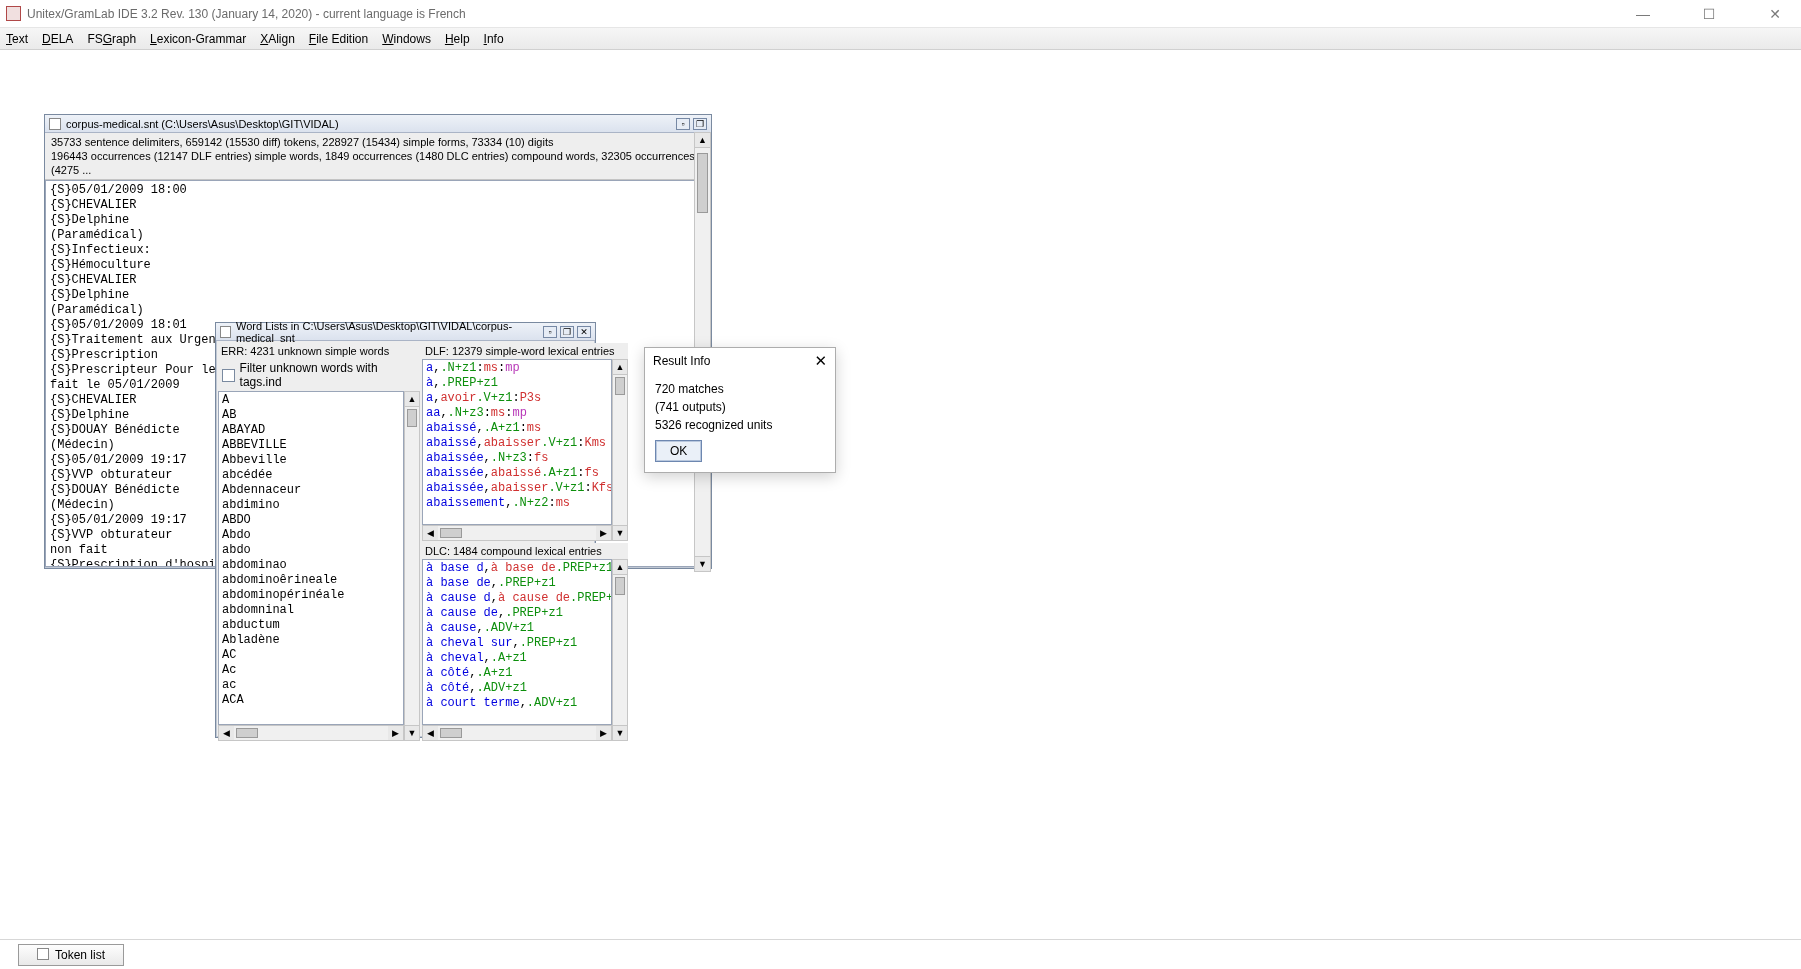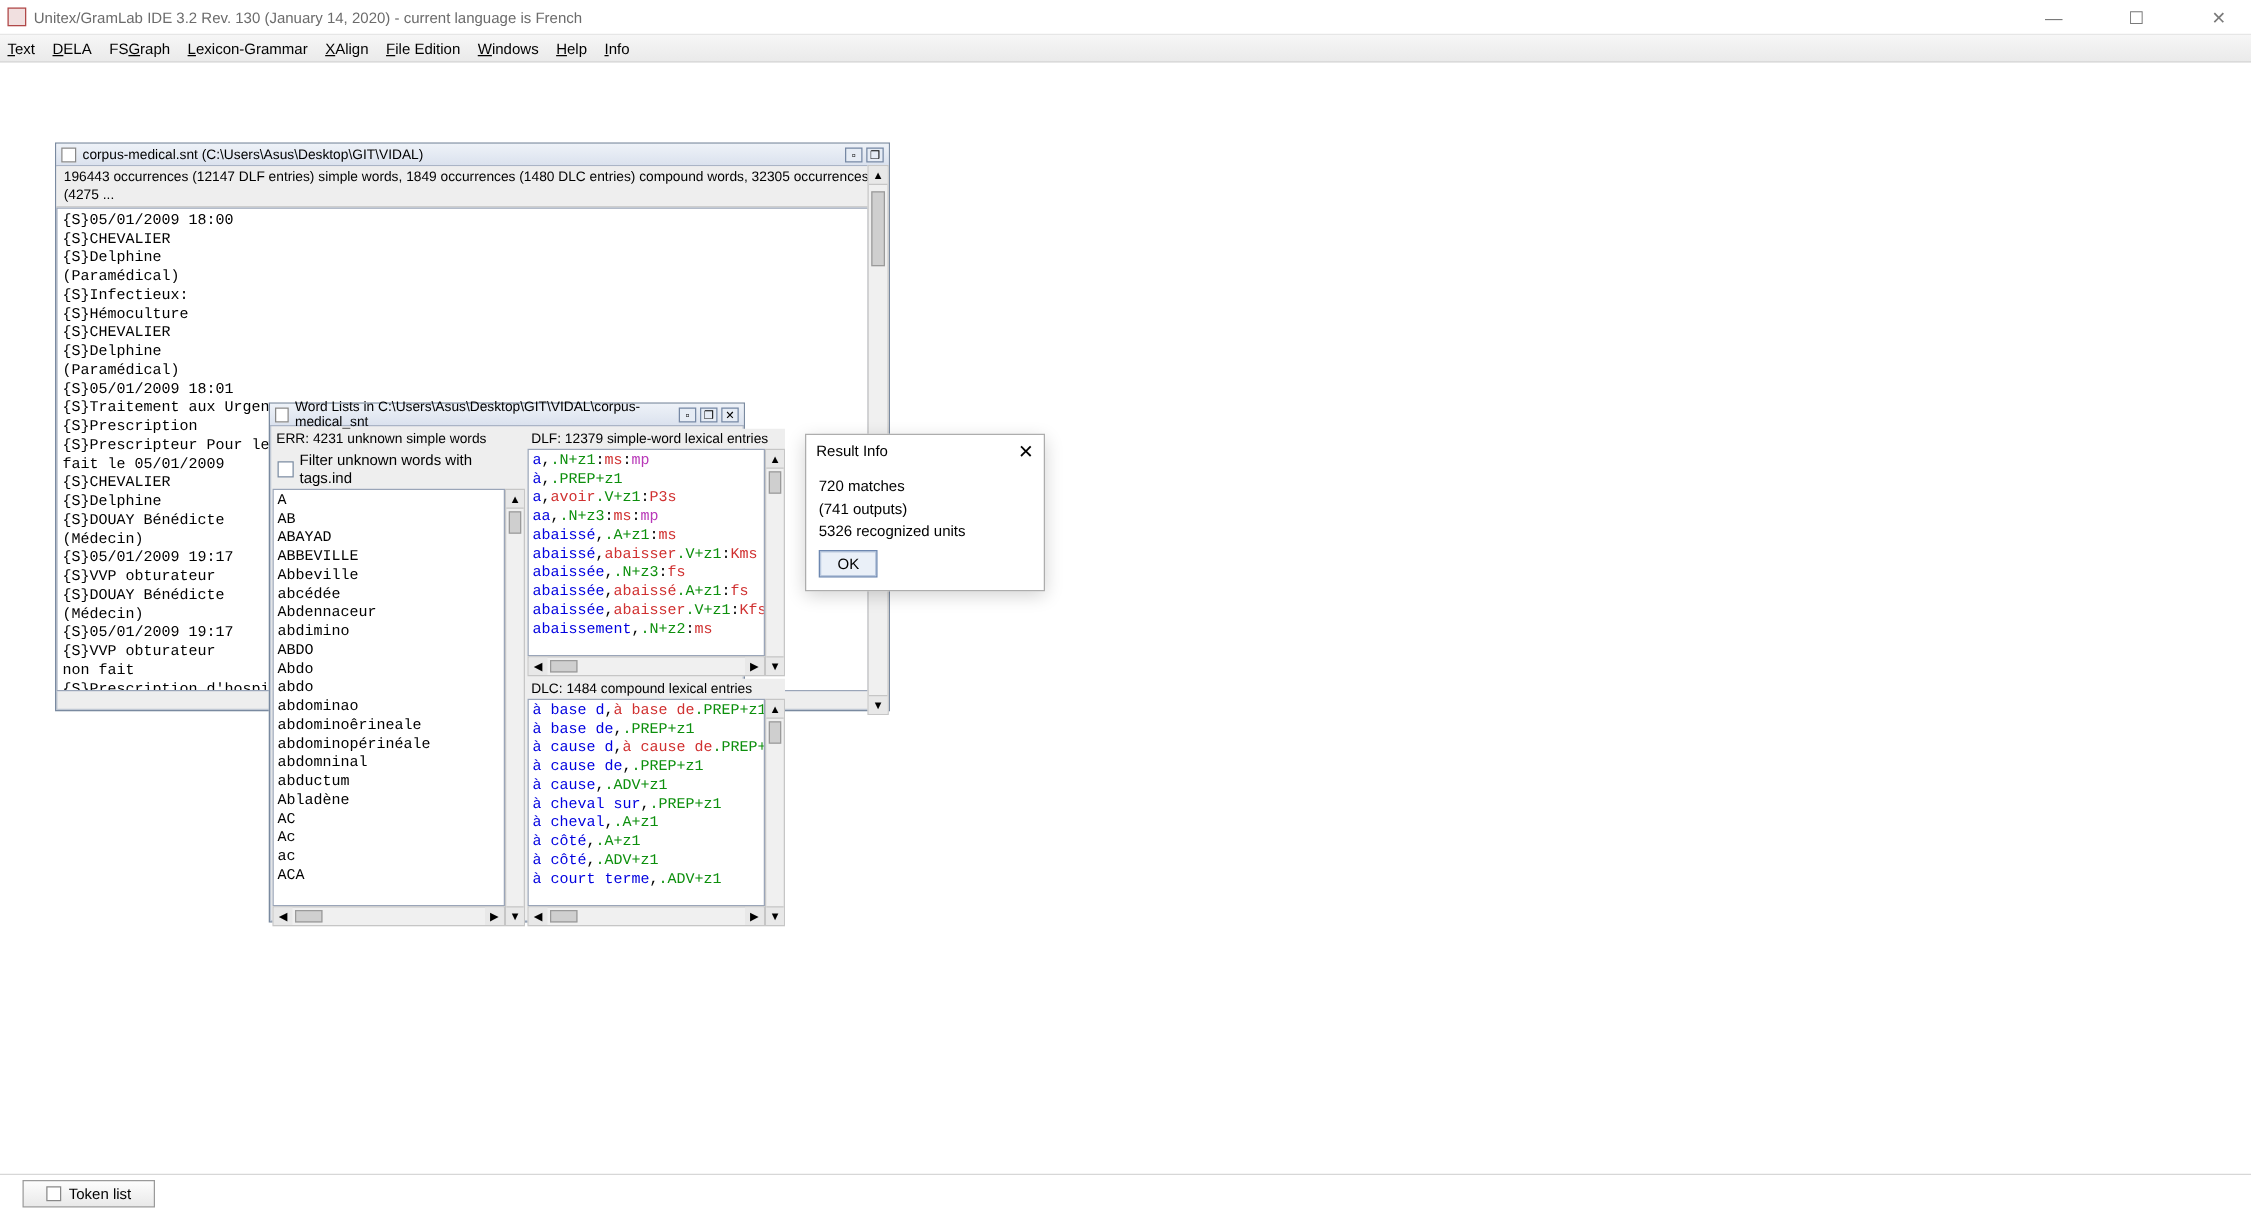--- a/index.html
+++ b/index.html
@@ -78,21 +78,21 @@
 
   
   .rear-vscroll { position:absolute; left:694px; top:62px; width:17px; height:440px; background:#f0f0f0; border:1px solid #c6c6c6; z-index:1; }
   .rear-vscroll .btn { height:15px; background:#e8e8e8; border-bottom:1px solid #c6c6c6; display:flex; align-items:center; justify-content:center; font-size:9px; }
   .rear-vscroll .btn.bot { position:absolute; bottom:0; left:0; right:0; border-top:1px solid #c6c6c6; border-bottom:none; }
   .rear-vscroll .thumb { position:absolute; left:2px; right:2px; top:20px; height:60px; background:#cfcfcf; border:1px solid #9a9a9a; }
 
   
   .taskbar { position:absolute; left:0; bottom:0; height:30px; width:100%; border-top:1px solid #d7d7d7;
              display:flex; align-items:center; padding:0 18px; background:#fff; }
-  .taskbtn { display:flex; align-items:center; gap:6px; padding:3px 18px; border:1px solid #9a9a9a;
+  .taskbtn { display:flex; gap:6px; padding:3px 18px; border:1px solid #9a9a9a;
              background:linear-gradient(#fdfdfd,#e9e9e9); font-size:12px; }
   .taskbtn .ic { width:12px; height:12px; border:1px solid #888; background:#fff; }
 </style>
 </head>
 <body>
 
 <div class="titlebar">
   <div class="appicon"></div>
   <div class="title">Unitex/GramLab IDE 3.2  Rev. 130 (January 14, 2020)  - current language is French</div>
   <div class="winbtns">
@@ -120,20 +120,21 @@
     <div class="iwin-title">
       <span class="iicon"></span>
       <span>corpus-medical.snt (C:\Users\Asus\Desktop\GIT\VIDAL)</span>
       <span class="ctrl">
         <span>▫</span>
         <span>❐</span>
       </span>
     </div>
     <div class="iwin-body" style="height:calc(100% - 18px);">
       <div class="corpus-stats">
+        <div>35733 sentence delimiters, 659142 (15530 diff) tokens, 228927 (15434) simple forms, 73334 (10) digits</div>
         <div>196443 occurrences (12147 DLF entries) simple words, 1849 occurrences (1480 DLC entries) compound words, 32305 occurrences (4275 ...</div>
       </div>
       <div class="corpus-scroll">
         <div class="corpus-text">{S}05/01/2009 18:00
 {S}CHEVALIER
 {S}Delphine
 (Paramédical)
 {S}Infectieux:
 {S}Hémoculture
 {S}CHEVALIER

